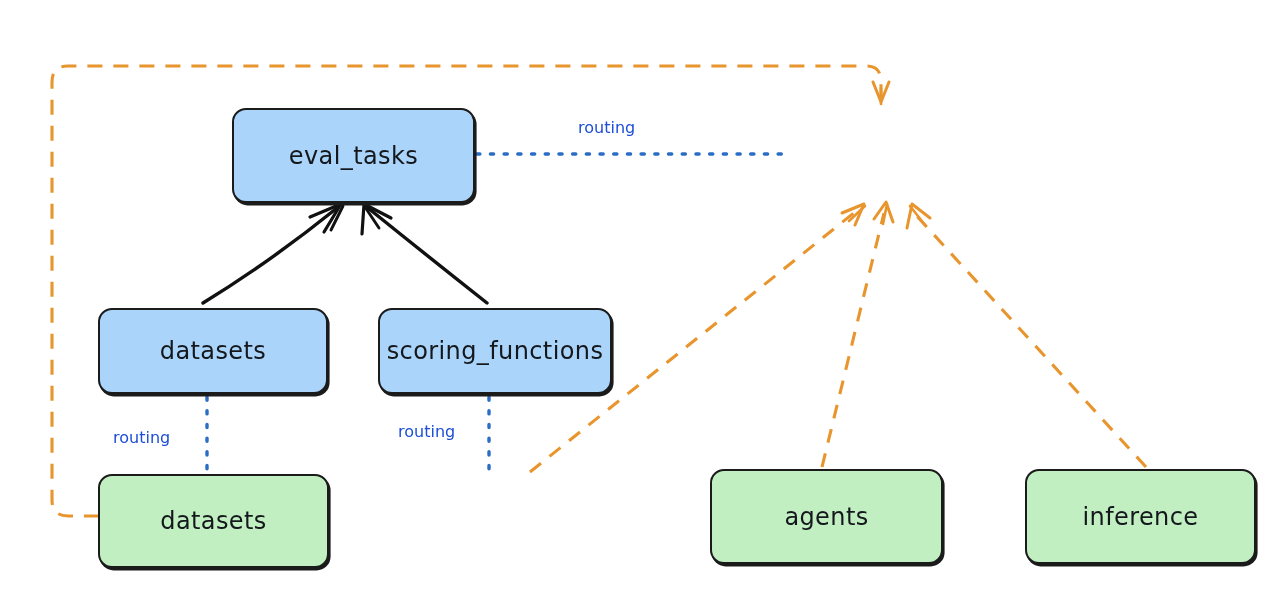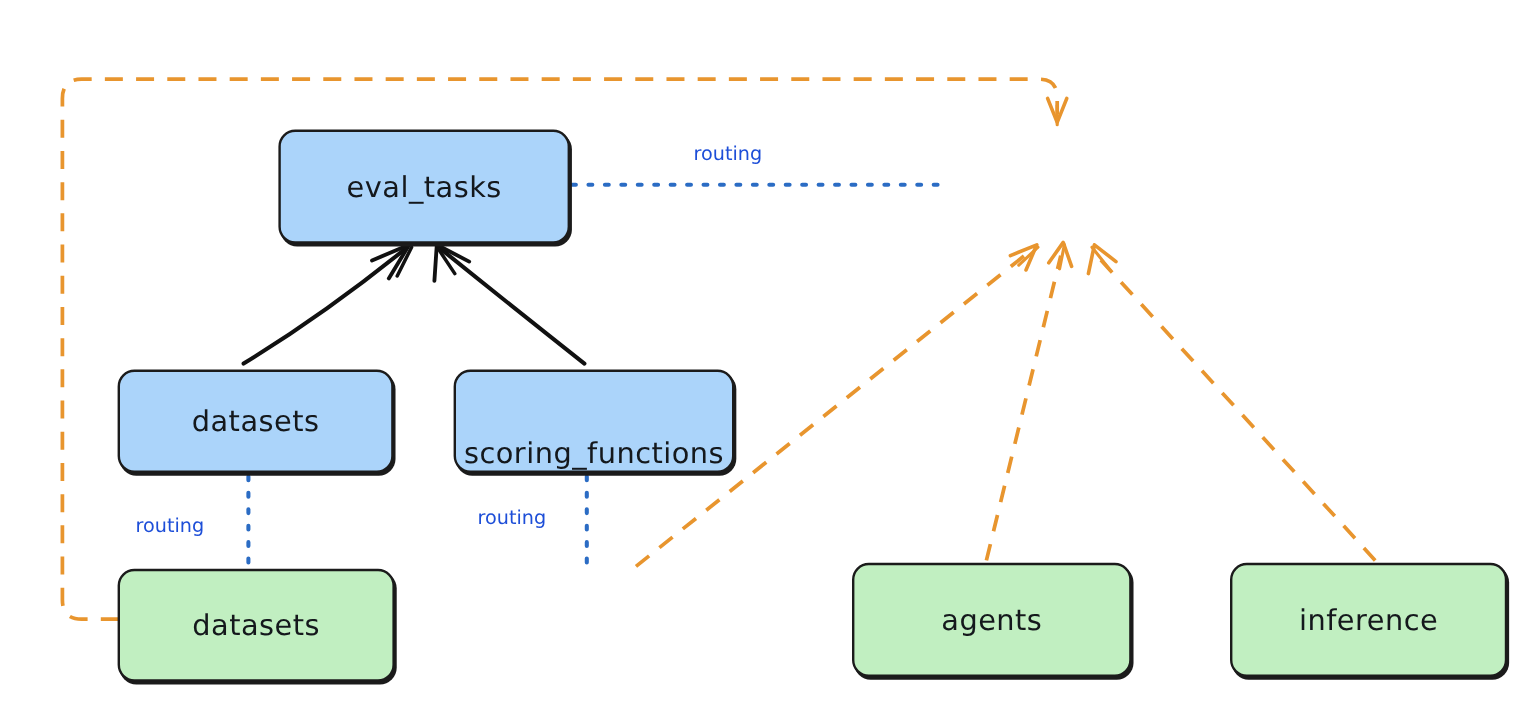--- a/index.html
+++ b/index.html
@@ -116,21 +116,21 @@
 
   <div class="node blue" style="left:232px; top:108px; width:243px; height:95px;">
     <span class="node-label">eval_tasks</span>
   </div>
 
 
   <div class="node blue" style="left:98px; top:308px; width:230px; height:86px;">
     <span class="node-label">datasets</span>
   </div>
 
-  <div class="node blue" style="left:378px; top:308px; width:234px; height:86px;align-items:flex-end;">
+  <div class="node blue" style="left:378px; top:308px; width:234px; height:86px;">
     <span class="node-label">scoring_functions</span>
   </div>
 
   <div class="node green" style="left:98px; top:474px; width:231px; height:94px;">
     <span class="node-label">datasets</span>
   </div>
 
 
   <div class="node green" style="left:710px; top:469px; width:233px; height:95px;">
     <span class="node-label">agents</span>

